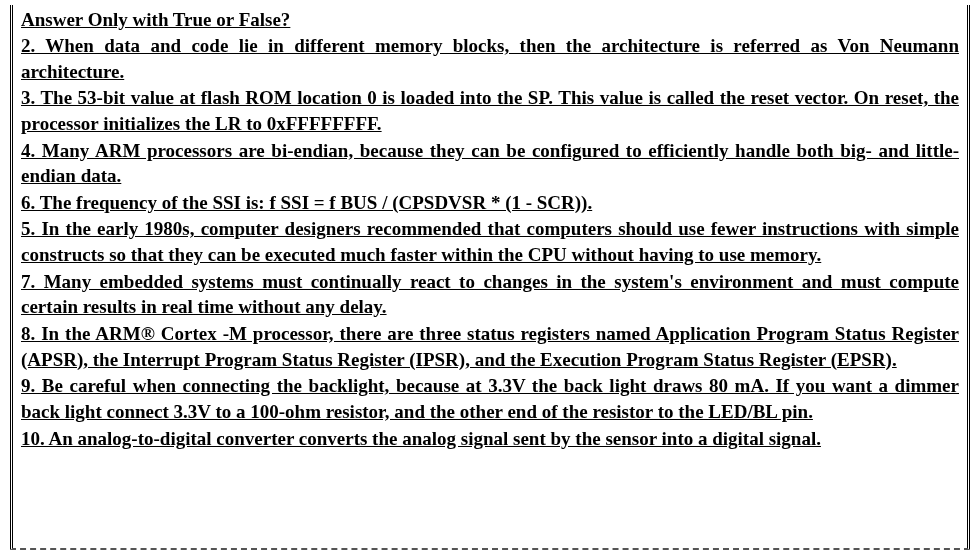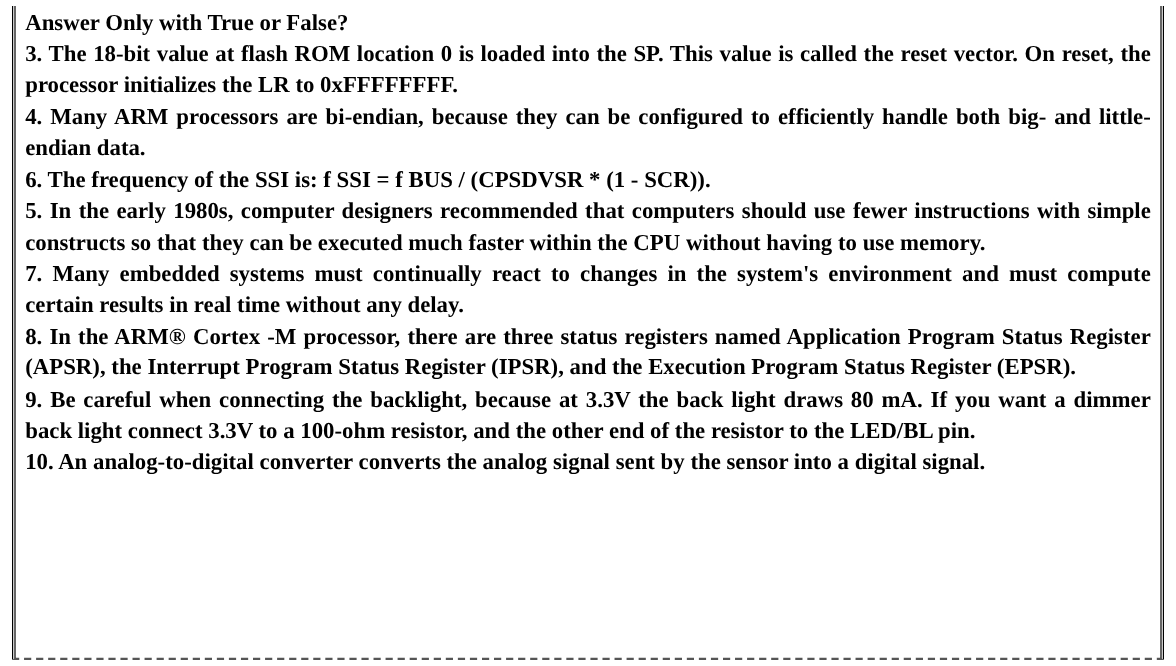--- a/index.html
+++ b/index.html
@@ -13,40 +13,42 @@
       width: 980px;
       height: 555px;
       padding: 5px 10px;
     }
     .document-frame {
       border-left: 3px double #000;
       border-right: 3px double #000;
       border-bottom: 2px dashed #555;
       padding: 4px 8px 6px 8px;
       height: 100%;
+      text-decoration: underline;
     }
     .header-text {
       font-weight: bold;
       font-size: 19px;
       margin-bottom: 2px;
     }
     .question-item {
       font-weight: bold;
       font-size: 19px;
       line-height: 1.35;
       text-align: justify;
       margin-bottom: 1px;
     }
   </style>
 </head>
 <body>
 
 <div class="document-frame">
   <div class="header-text">Answer Only with True or False?</div>
-  <div class="question-item">3. The 18-bit value at flash ROM location 0 is loaded into the SP. This value is called the reset vector. On reset, the processor initializes the LR to 0xFFFFFFFF.</div>
+  <div class="question-item">2. When data and code lie in different memory blocks, then the architecture is referred as Von Neumann architecture.</div>
+  <div class="question-item">3. The 53-bit value at flash ROM location 0 is loaded into the SP. This value is called the reset vector. On reset, the processor initializes the LR to 0xFFFFFFFF.</div>
   <div class="question-item">4. Many ARM processors are bi-endian, because they can be configured to efficiently handle both big- and little-endian data.</div>
   <div class="question-item">6. The frequency of the SSI is: f SSI = f BUS / (CPSDVSR * (1 - SCR)).</div>
   <div class="question-item">5. In the early 1980s, computer designers recommended that computers should use fewer instructions with simple constructs so that they can be executed much faster within the CPU without having to use memory.</div>
   <div class="question-item">7. Many embedded systems must continually react to changes in the system's environment and must compute certain results in real time without any delay.</div>
   <div class="question-item">8. In the ARM® Cortex -M processor, there are three status registers named Application Program Status Register (APSR), the Interrupt Program Status Register (IPSR), and the Execution Program Status Register (EPSR).</div>
   <div class="question-item">9. Be careful when connecting the backlight, because at 3.3V the back light draws 80 mA. If you want a dimmer back light connect 3.3V to a 100-ohm resistor, and the other end of the resistor to the LED/BL pin.</div>
   <div class="question-item">10.  An analog-to-digital converter converts the analog signal sent by the sensor into a digital signal.</div>
 </div>
 
 </body></html>

